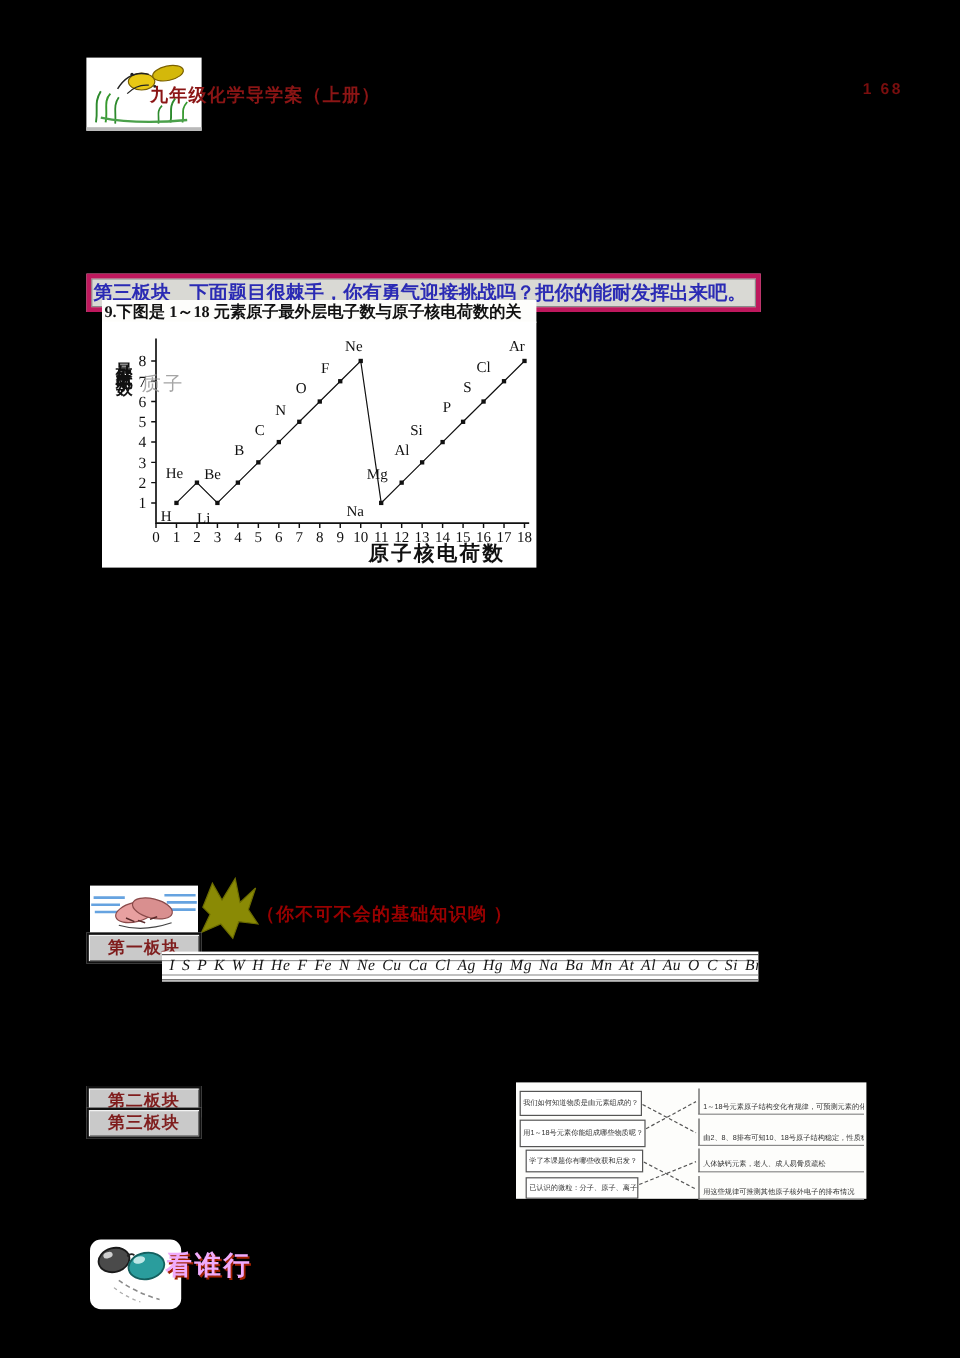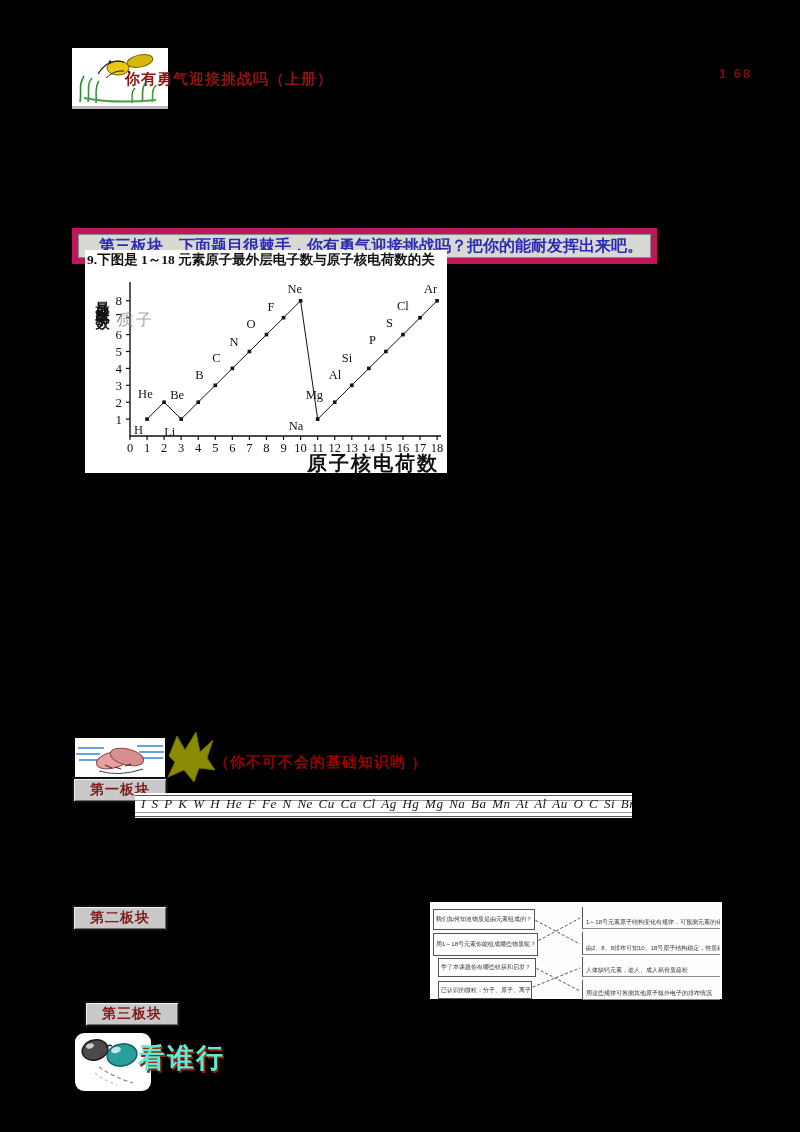--- a/index.html
+++ b/index.html
@@ -9,65 +9,65 @@
   }
   .abs{position:absolute;}
   
   .logo-box{left:72px;top:48px;width:96px;height:58px;background:#fff;border-bottom:3px solid #b9b9b9;}
   .page-title{left:125px;top:70px;width:300px;color:#8b1515;font-weight:bold;
     font-size:15px;font-family:"Liberation Sans",sans-serif;letter-spacing:1px;}
   .page-ref{left:719px;top:66px;color:#7a0e0e;font-weight:bold;font-size:13px;
     font-family:"Liberation Sans",sans-serif;letter-spacing:2px;}
   
   .banner{left:72px;top:228px;width:552px;height:24px;background:#d9d9d4;
-    border:6px solid #be185d;box-shadow:inset 0 0 0 1px #8a8a8a;
-    display:flex;align-items:center;padding-left:21px;}
+    border:4px solid #be185d;box-shadow:inset 0 0 0 1px #8a8a8a;
+    display:flex;align-items:center;padding-left:2px;}
   .banner span{color:#2b2bb4;font-weight:bold;font-size:16px;
     font-family:"Liberation Sans",sans-serif;white-space:nowrap;}
   
   .question{left:85px;top:250px;width:360px;height:18px;background:#fdfdfb;
     font-size:13.5px;font-weight:bold;color:#111;white-space:nowrap;overflow:hidden;
     padding:1px 0 0 2px;}
   
   .chart-box{left:85px;top:268px;width:362px;height:205px;background:#fff;}
   .ylab{left:8px;top:22px;writing-mode:vertical-rl;text-orientation:upright;
     font-size:14px;font-weight:bold;color:#111;letter-spacing:3px;}
-  .xlab{left:222px;top:182px;font-size:20px;font-weight:bold;color:#111;letter-spacing:2px;}
+  .xlab{left:222px;top:182px;font-size:17px;font-weight:bold;color:#111;letter-spacing:2px;}
   .artifact{left:70px;top:310px;color:#8f8f8f;font-size:16px;letter-spacing:2px;opacity:.8;margin-left:48px;}
   
   .handshake-box{left:75px;top:738px;width:90px;height:40px;background:#fff;}
   .blob{left:163px;top:730px;width:54px;height:54px;}
   .red-note{left:214px;top:753px;color:#990000;font-weight:bold;font-size:15px;
     font-family:"Liberation Sans",sans-serif;letter-spacing:1px;white-space:nowrap;}
   .badge{width:92px;height:22px;background:#c9c9c9;border:2px solid #111;
     box-shadow:inset 1px 1px 0 #f2f2f2, inset -1px -1px 0 #6f6f6f;
     display:flex;align-items:center;justify-content:center;}
   .badge span{color:#7f1d1d;font-weight:bold;font-size:14px;
     font-family:"Liberation Sans",sans-serif;letter-spacing:1px;}
   .badge1{left:72px;top:777px;}
   .badge2{left:72px;top:905px;}
-  .badge3{left:72px;top:1001px;margin-left:12px;}
+  .badge3{left:72px;top:923px;}
   
   .hw-strip{left:135px;top:793px;width:497px;height:25px;background:#fff;overflow:hidden;}
   .hw-line{position:absolute;left:0;width:100%;height:1px;background:#555;}
   .hw-text{position:absolute;left:6px;top:3px;width:490px;
     font-family:"Liberation Serif","DejaVu Serif",serif;font-style:italic;
     font-size:13px;color:#151515;letter-spacing:.5px;word-spacing:2px;white-space:nowrap;}
   
   .match-panel{left:430px;top:902px;width:292px;height:97px;background:#fdfdfb;}
   .m-left{position:absolute;border:1px solid #555;background:#fff;
     font-size:6px;color:#333;display:flex;align-items:center;padding:0 2px;
     white-space:nowrap;overflow:hidden;font-family:"Liberation Sans",sans-serif;}
   .m-right{position:absolute;left:152px;width:134px;border-left:1px solid #555;
     border-bottom:1px solid #8a8a8a;font-size:6px;color:#333;
     display:flex;align-items:flex-end;padding:0 0 1px 3px;white-space:nowrap;
     overflow:hidden;font-family:"Liberation Sans",sans-serif;}
   
   .foot-box{left:75px;top:1033px;width:76px;height:58px;background:#fff;border-radius:9px;}
-  .foot-text{left:138px;top:1040px;font-size:27px;font-weight:bold;color:#5eead4;
+  .foot-text{left:138px;top:1040px;font-size:22px;font-weight:bold;color:#f0abfc;
     font-family:"Liberation Sans",sans-serif;letter-spacing:2px;
     text-shadow:1.5px 1.5px 0 #a02000;}
 </style>
 </head>
 <body>
 
 <div class="abs logo-box">
   <svg width="96" height="58">
     <path d="M8,54 C10,42 6,38 12,28" stroke="#2d8a2d" stroke-width="1.6" fill="none"></path>
     <path d="M16,54 C18,44 14,36 20,30" stroke="#37992f" stroke-width="1.6" fill="none"></path>
@@ -77,21 +77,21 @@
     <path d="M60,55 C61,49 58,45 63,40" stroke="#2d8a2d" stroke-width="1.4" fill="none"></path>
     <ellipse cx="46" cy="20" rx="11" ry="7" fill="#e8c814" stroke="#7a6000" stroke-width="1"></ellipse>
     <ellipse cx="68" cy="13" rx="13" ry="6" fill="#d4b80a" stroke="#7a6000" stroke-width="1" transform="rotate(-12 68 13)"></ellipse>
     <path d="M26,26 q10,-16 26,-12" stroke="#222" stroke-width="1.2" fill="none"></path>
     <path d="M34,30 q8,-8 18,-7" stroke="#222" stroke-width="1" fill="none"></path>
     <circle cx="38" cy="14" r="1.4" fill="#222"></circle>
     <circle cx="57" cy="24" r="1.2" fill="#222"></circle>
     <path d="M12,50 q30,6 72,2" stroke="#4aa04a" stroke-width="2" fill="none"></path>
   </svg>
 </div>
-<div class="abs page-title">你有勇气迎接挑战吗（上册）</div>
+<div class="abs page-title">九年级化学导学案（上册）</div>
 <div class="abs page-ref">1 68</div>
 
 <div class="abs banner">
   <span>第三板块　下面题目很棘手，你有勇气迎接挑战吗？把你的能耐发挥出来吧。</span>
 </div>
 
 <div class="abs question">9.下图是 1～18 元素原子最外层电子数与原子核电荷数的关</div>
 
 <div class="abs chart-box">
   <svg id="chart-svg" width="362" height="205">

